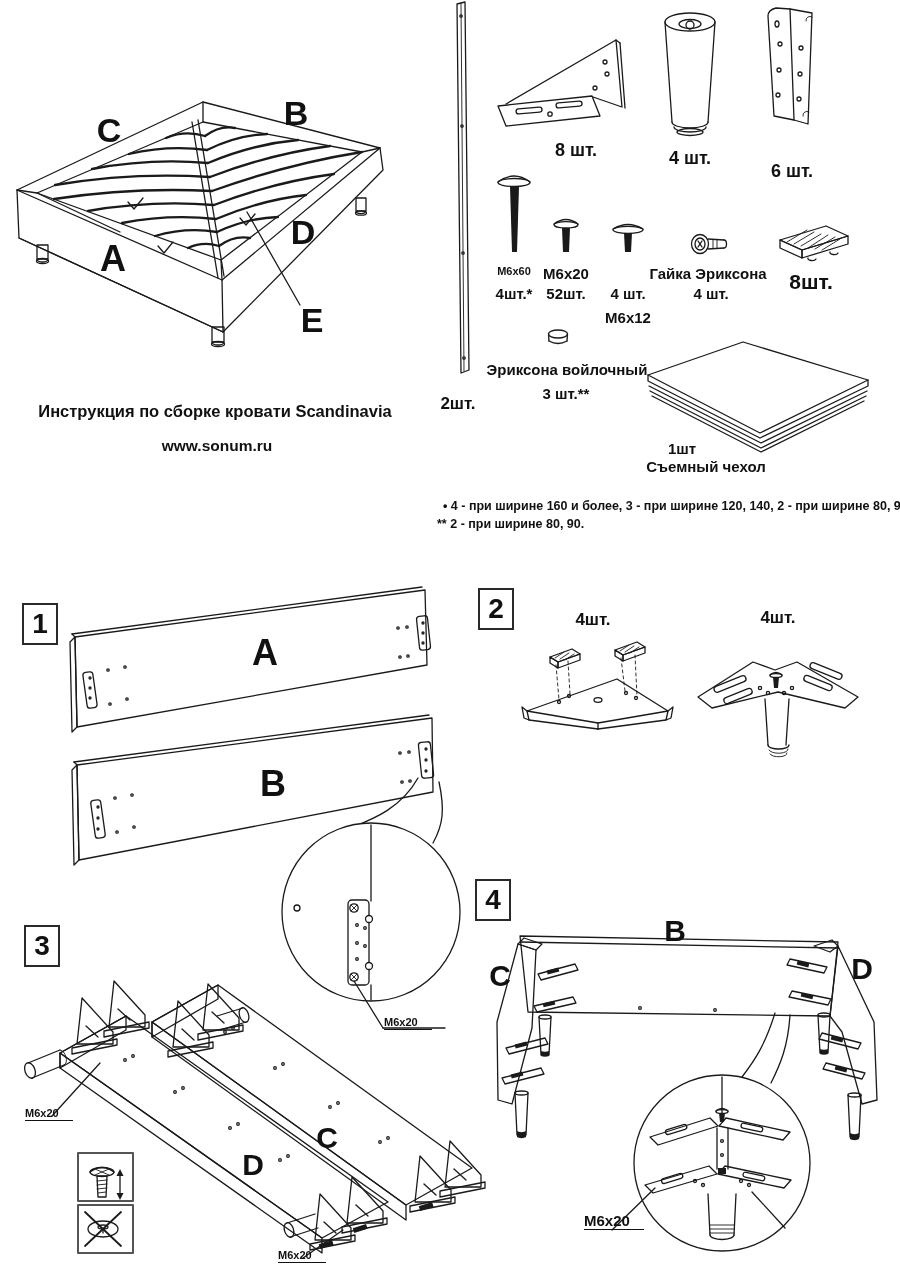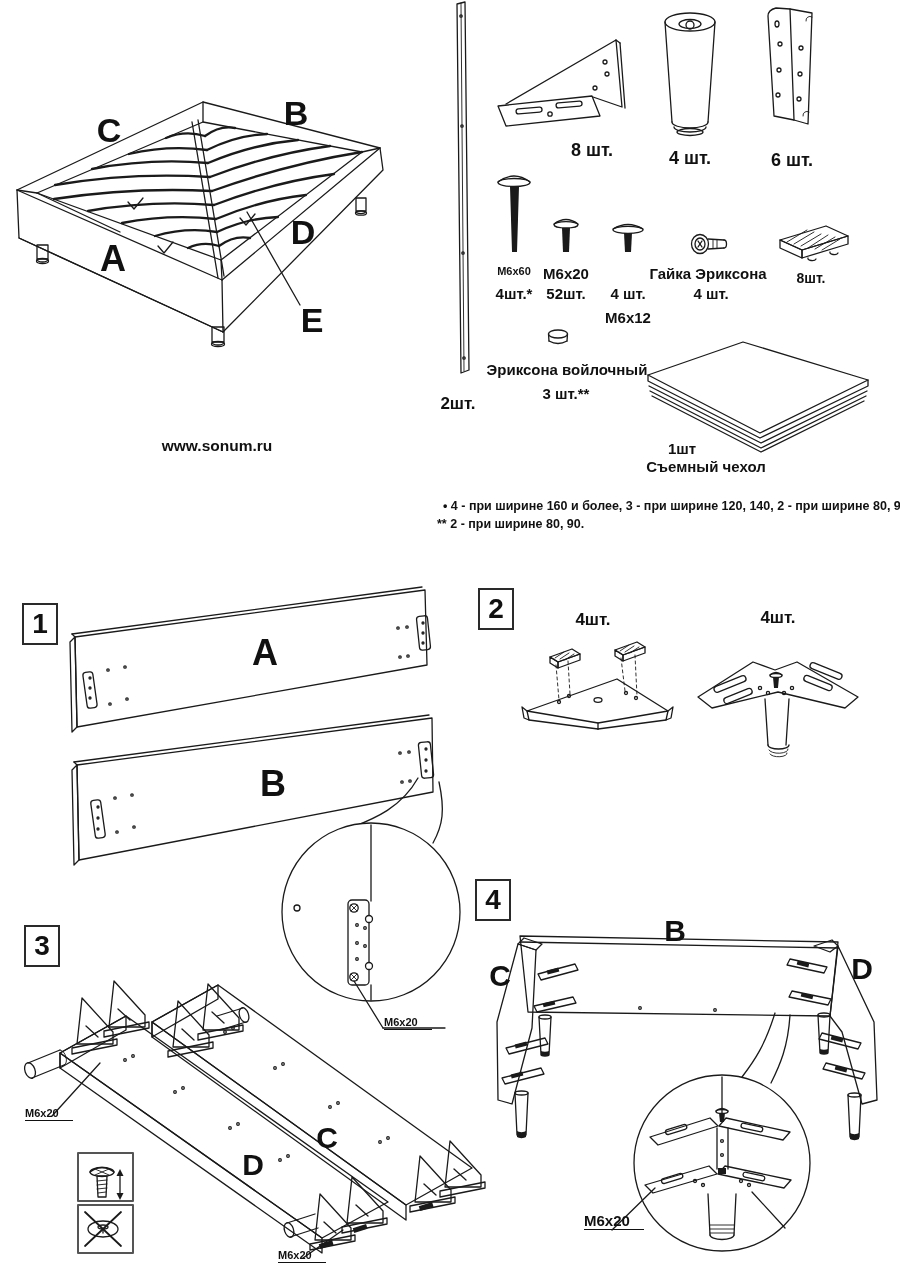--- a/index.html
+++ b/index.html
@@ -81,20 +81,21 @@
     </g>
 
     <line class="ln" x1="237" y1="152" x2="290" y2="245"></line>
   </svg>
   <div class="lbl ctr" style="left:109px;top:113px;font-size:34px;">C</div>
   <div class="lbl ctr" style="left:296px;top:96px;font-size:34px;">B</div>
   <div class="lbl ctr" style="left:113px;top:241px;font-size:36px;">A</div>
   <div class="lbl ctr" style="left:303px;top:215px;font-size:34px;">D</div>
   <div class="lbl ctr" style="left:312px;top:303px;font-size:34px;">E</div>
 
+  <div class="lbl ctr" style="left:215px;top:403px;font-size:16.5px;">Инструкция по сборке кровати Scandinavia</div>
   <div class="lbl ctr" style="left:217px;top:438px;font-size:15.5px;">www.sonum.ru</div>
 
   <svg style="left:430px;top:0" width="470" height="480" viewBox="0 0 470 480">
 
     <g class="ln">
       <polygon points="27,4 35,2 39,370 31,373"></polygon>
       <line x1="31" y1="3" x2="34" y2="371" class="thin"></line>
       <circle cx="31" cy="16" r="1.2"></circle>
         <circle cx="32" cy="126" r="1.2"></circle>
       <circle cx="33" cy="253" r="1.2"></circle>
@@ -195,32 +196,32 @@
     <g class="ln">
       <polygon points="218,375 313,342 438,380 330,433"></polygon>
       <path d="M218,375 L218,381 L330,438 L438,386 L438,380"></path>
       <path d="M219,386 L331,443 L437,391"></path>
       <path d="M220,391 L331,448 L436,396"></path>
       <path d="M222,396 L331,452 L434,401"></path>
     </g>
   </svg>
 
   <div class="lbl ctr" style="left:458px;top:395px;font-size:17px;">2шт.</div>
-  <div class="lbl ctr" style="left:576px;top:141px;font-size:18px;margin-left:16px;">8 шт.</div>
+  <div class="lbl ctr" style="left:576px;top:141px;font-size:18px;">8 шт.</div>
   <div class="lbl ctr" style="left:690px;top:149px;font-size:18px;">4 шт.</div>
-  <div class="lbl ctr" style="left:792px;top:151px;font-size:18px;">6 шт.</div>
+  <div class="lbl ctr" style="left:792px;top:162px;font-size:18px;">6 шт.</div>
   <div class="lbl ctr" style="left:514px;top:266px;font-size:11px;">M6x60</div>
   <div class="lbl ctr" style="left:514px;top:286px;font-size:15px;text-align:center;">4шт.*</div>
   <div class="lbl ctr" style="left:566px;top:266px;font-size:15px;">M6x20</div>
   <div class="lbl ctr" style="left:566px;top:286px;font-size:15px;">52шт.</div>
   <div class="lbl ctr" style="left:628px;top:266px;font-size:15px;margin-top:44px;">M6x12</div>
   <div class="lbl ctr" style="left:628px;top:286px;font-size:15px;">4 шт.</div>
   <div class="lbl ctr" style="left:708px;top:266px;font-size:15px;text-align:center;">Гайка Эриксона</div>
   <div class="lbl ctr" style="left:711px;top:286px;font-size:15px;">4 шт.</div>
-  <div class="lbl ctr" style="left:811px;top:271px;font-size:14px;text-align:center;">8шт.</div>
+  <div class="lbl ctr" style="left:811px;top:271px;font-size:21px;text-align:center;">8шт.</div>
   <div class="lbl ctr" style="left:567px;top:362px;font-size:15px;">Эриксона войлочный</div>
   <div class="lbl ctr" style="left:566px;top:386px;font-size:15px;">3 шт.**</div>
   <div class="lbl ctr" style="left:682px;top:441px;font-size:15px;">1шт</div>
   <div class="lbl ctr" style="left:706px;top:459px;font-size:15px;">Съемный чехол</div>
 
   <div class="lbl" style="left:443px;top:500px;font-size:12.5px;">•  4 - при ширине 160 и более, 3 - при ширине 120, 140, 2 - при ширине 80, 90</div>
   <div class="lbl" style="left:437px;top:518px;font-size:12.5px;">** 2 - при ширине 80, 90.</div>
 
   <div class="stepbox" style="left:22px;top:603px;">
       <span>1</span>

